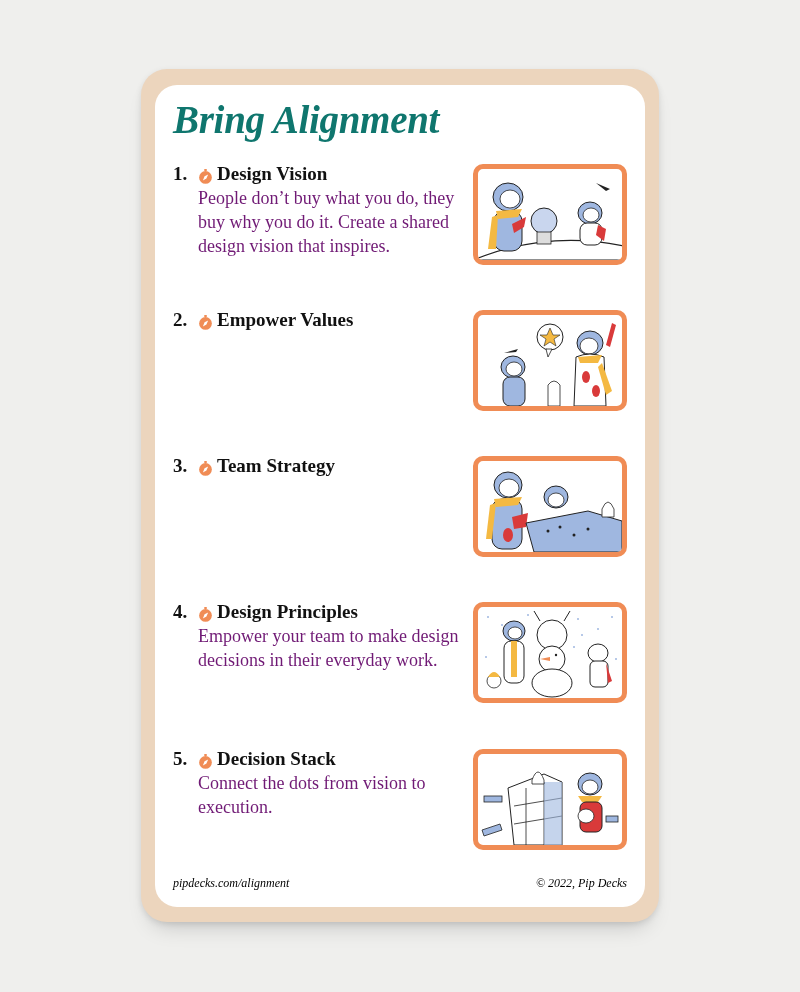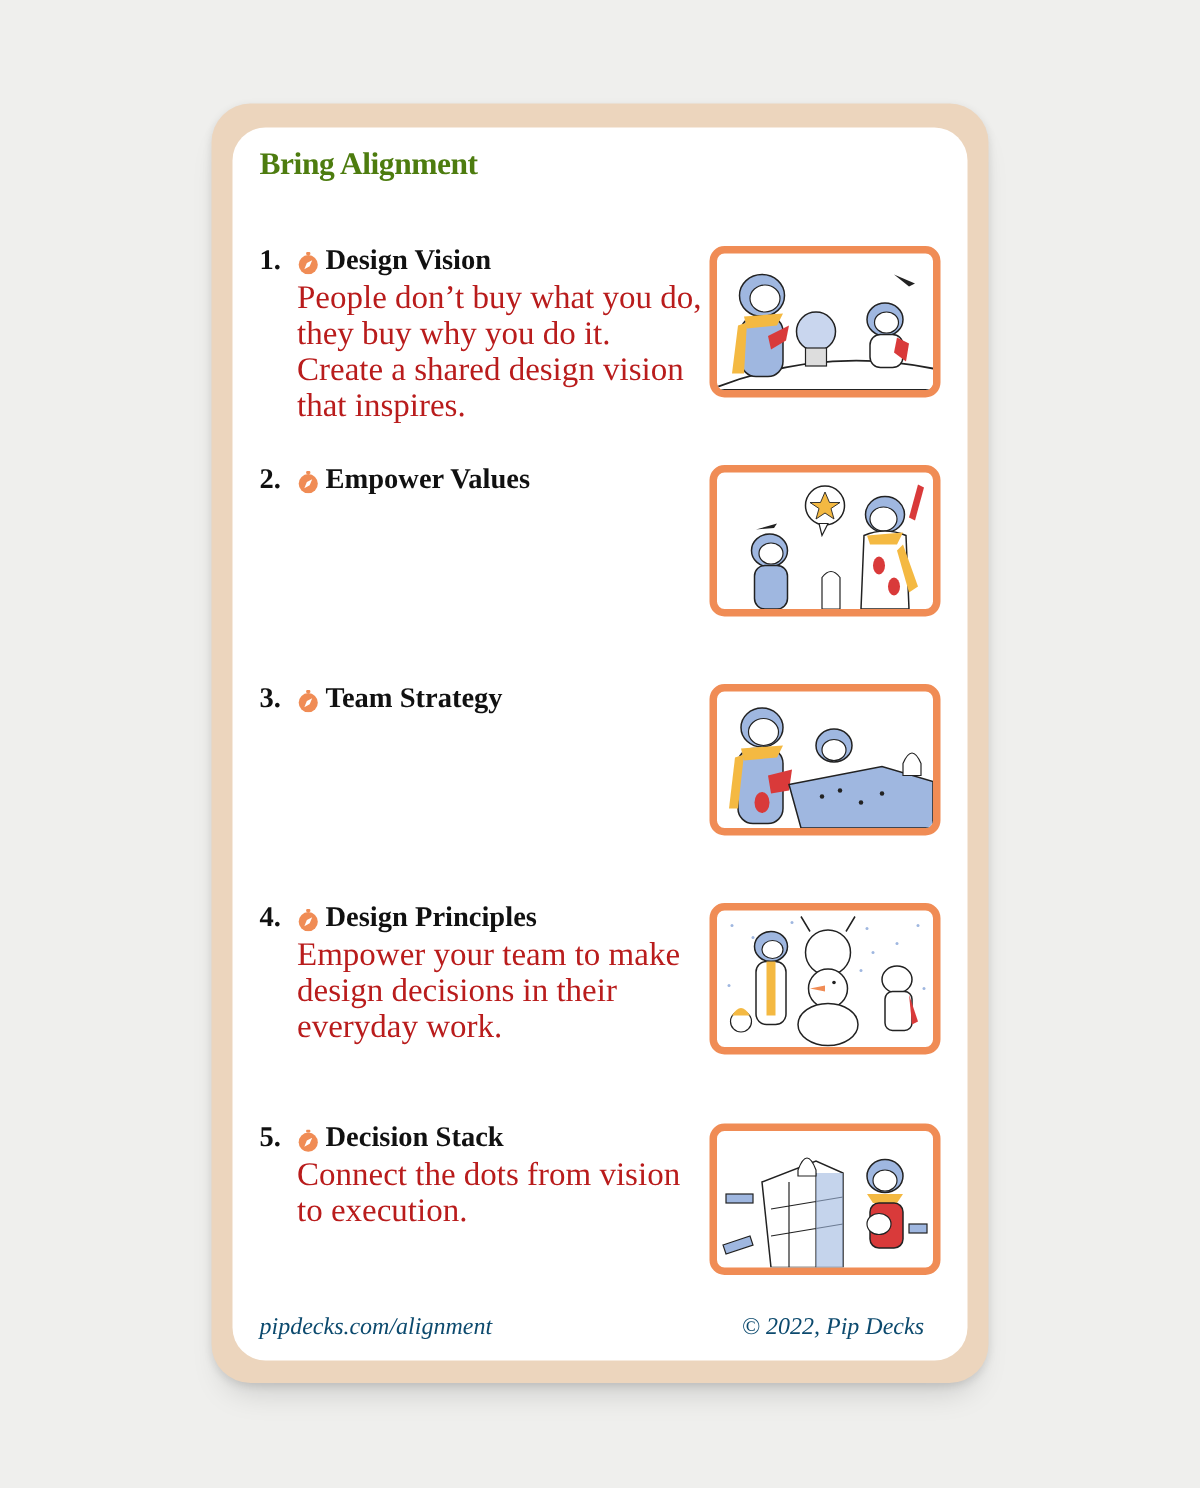--- a/index.html
+++ b/index.html
@@ -33,24 +33,25 @@
       height: 822px;
       background: #ffffff;
       border-radius: 22px;
     }
     .title {
       position: absolute;
       left: 18px;
       top: 12px;
       margin: 0;
       font-family: "Liberation Serif", "DejaVu Serif", serif;
+      font-style: italic;
       font-weight: bold;
-      font-size: 21px;
+      font-size: 39px;
       letter-spacing: -0.3px;
-      color: #4d7c0f;
+      color: #0f766e;
     }
     .item {
       position: absolute;
       left: 18px;
       width: 460px;
       height: 110px;
     }
     .item-head {
       display: flex;
       align-items: center;
@@ -68,23 +69,23 @@
       width: 15px;
       height: 15px;
       margin-right: 4px;
       position: relative;
       top: 0px;
     }
     .item-desc {
       margin-top: 0px;
       margin-left: 25px;
       width: 270px;
-      font-size: 22px;
+      font-size: 18px;
       line-height: 24px;
-      color: #b91c1c;
+      color: #701a75;
     }
     .frame {
       position: absolute;
       left: 300px;
       top: 2px;
       width: 144px;
       height: 91px;
       border: 5px solid #f08c55;
       border-radius: 10px;
       background: #ffffff;
@@ -92,25 +93,25 @@
     }
     .frame svg {
       width: 100%;
       height: 100%;
       display: block;
     }
     .footer-left, .footer-right {
       position: absolute;
       top: 791px;
       font-style: italic;
-      font-size: 16px;
-      color: #0c4a6e;
+      font-size: 12px;
+      color: #000000;
     }
     .footer-left { left: 18px; }
-    .footer-right { right: 29px; }
+    .footer-right { right: 18px; }
   </style>
 </head>
 <body>
 
 <div class="card-outer">
   <div class="card-inner">
 
     <h1 class="title">Bring Alignment</h1>
 
     <div class="item" style="top:77px;">

